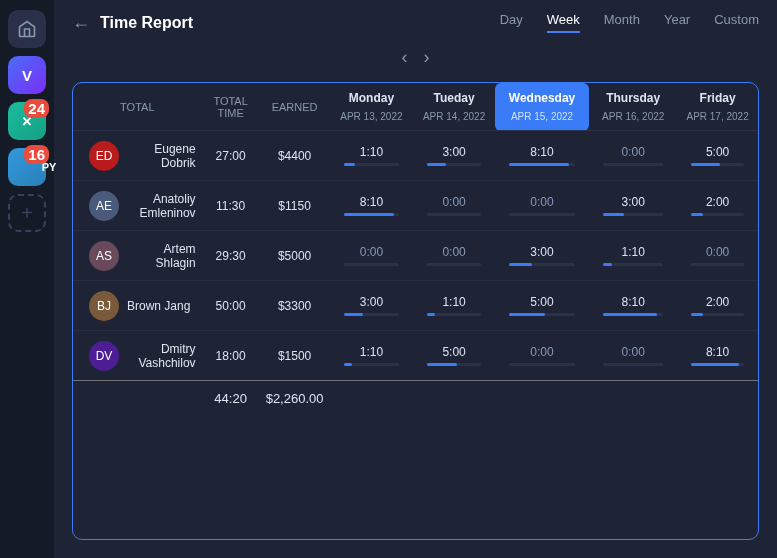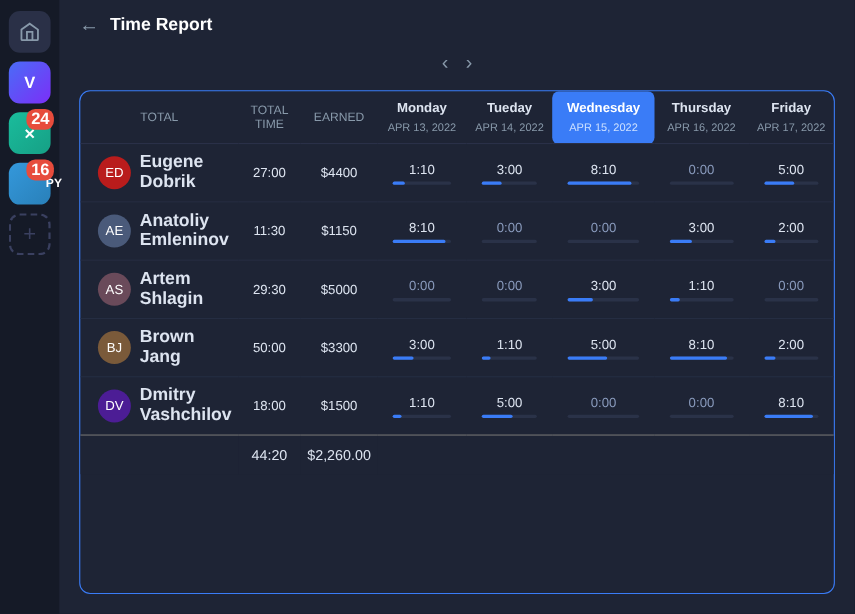--- a/index.html
+++ b/index.html
@@ -189,22 +189,23 @@
       flex-shrink: 0;
       overflow: hidden;
       display: flex;
       align-items: center;
       justify-content: center;
       font-size: 12px;
       color: #fff;
     }
     .user-name {
       color: #dde4f0;
-      font-size: 16px;
-      font-weight: 700;
+      font-size: 12px;
+      font-weight: 400;
+      text-align: right;
     }
 
     .td-time {
       color: #dde4f0;
       font-size: 12px;
       text-align: center;
     }
     .td-earned {
       color: #dde4f0;
       font-size: 12px;
@@ -276,20 +277,27 @@
     <span class="badge">16</span>
   </div>
   <div class="icon-add">+</div>
 </div>
 
 <div class="main">
 
   <div class="topbar">
     <span class="back-btn">←</span>
     <span class="page-title">Time Report</span>
+    <div class="tab-nav">
+      <span class="tab-item">Day</span>
+      <span class="tab-item active">Week</span>
+      <span class="tab-item">Month</span>
+      <span class="tab-item">Year</span>
+      <span class="tab-item">Custom</span>
+    </div>
   </div>
 
   <div class="week-nav">
     <span class="nav-arrow">‹</span>
     <span class="nav-arrow">›</span>
   </div>
 
   <div class="table-container">
     <table class="time-table">
       <thead>

